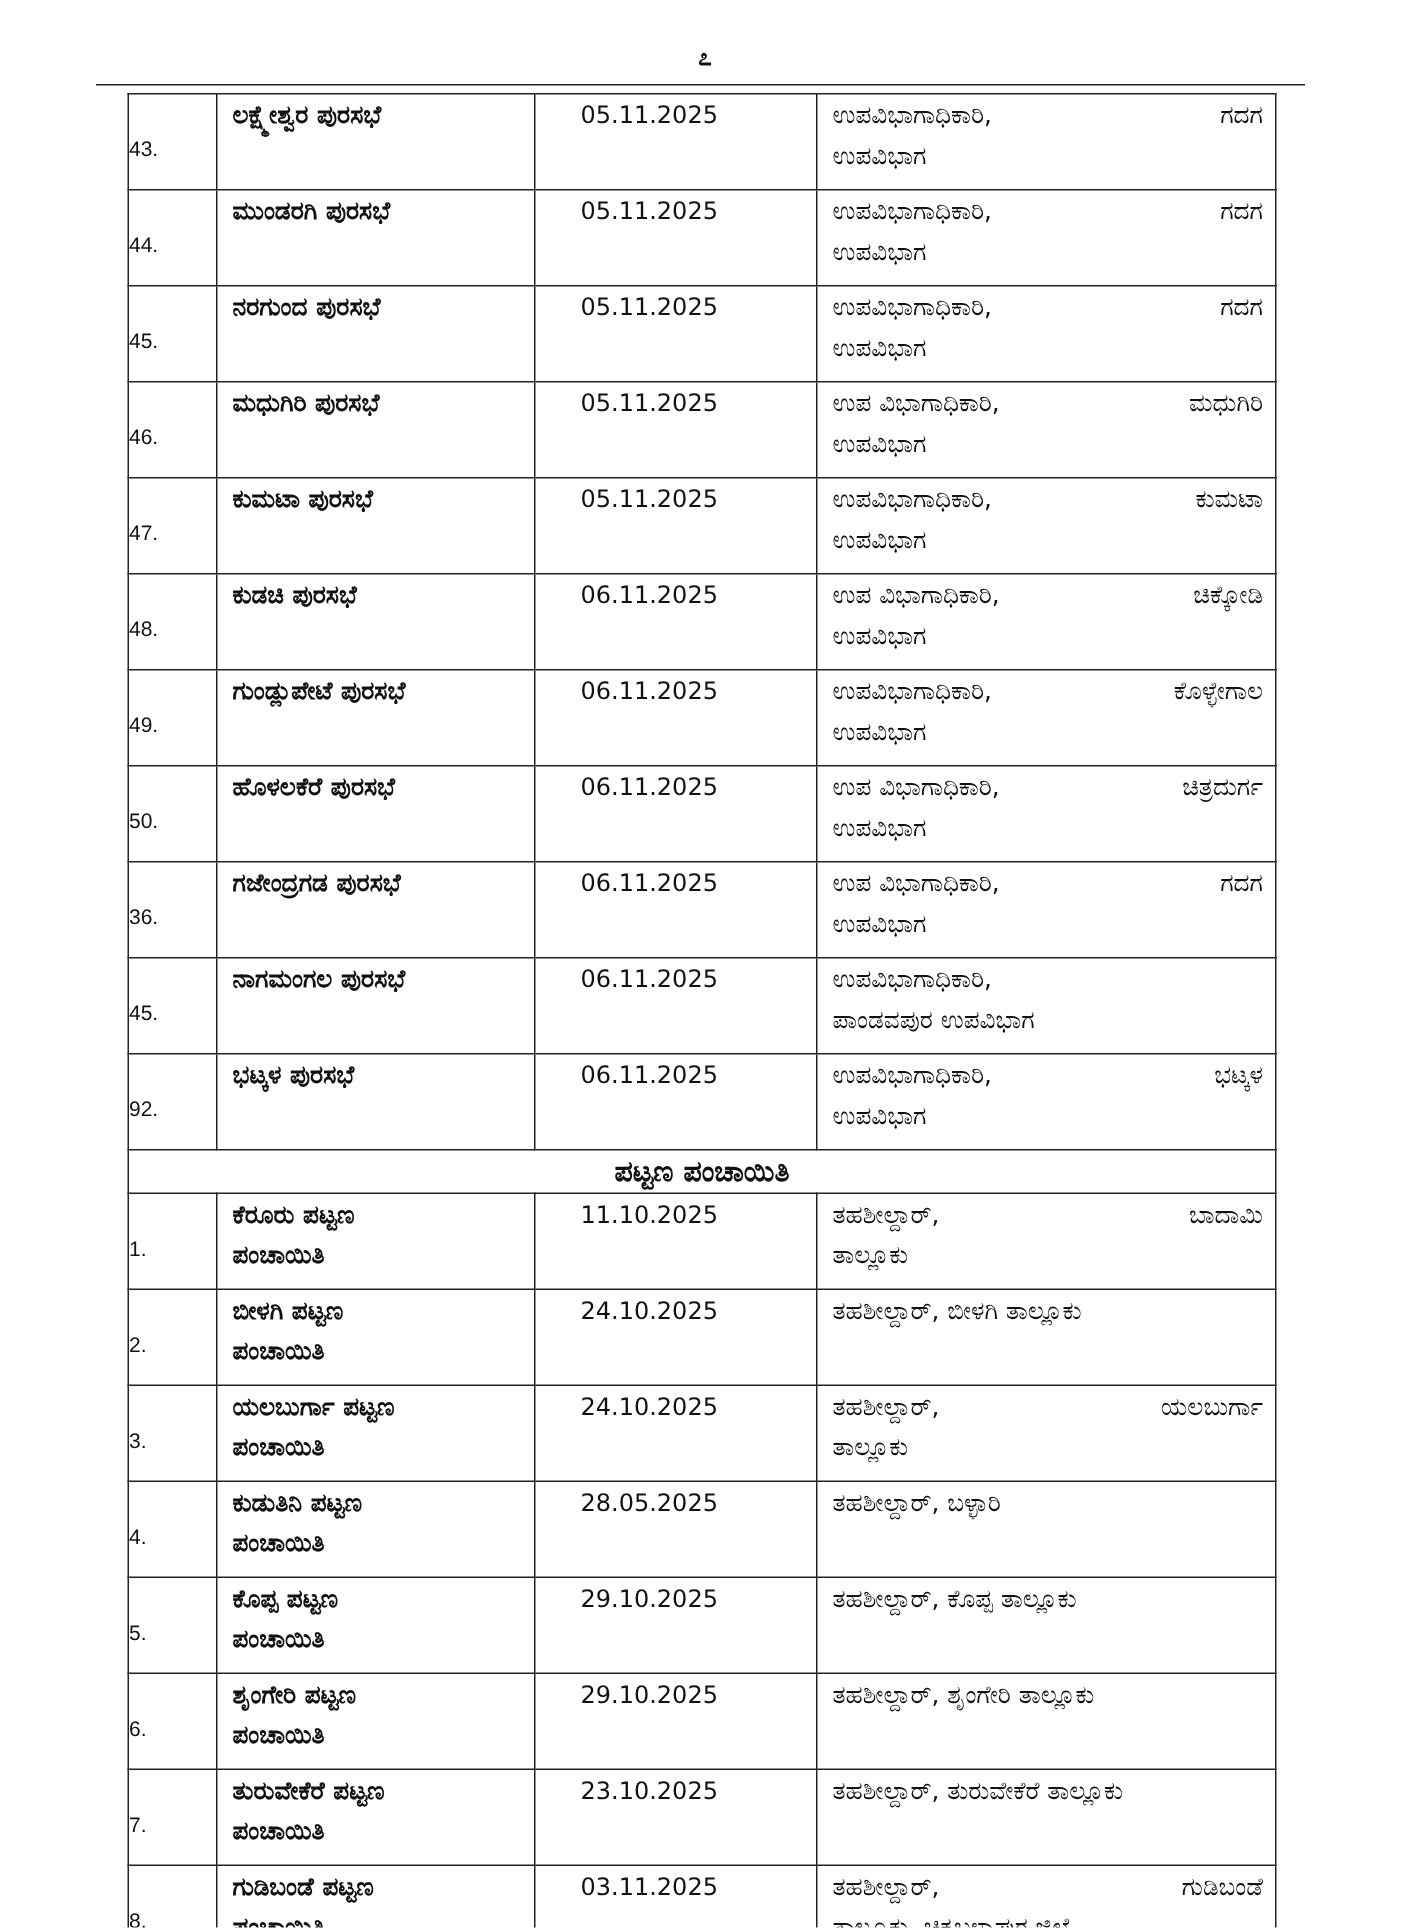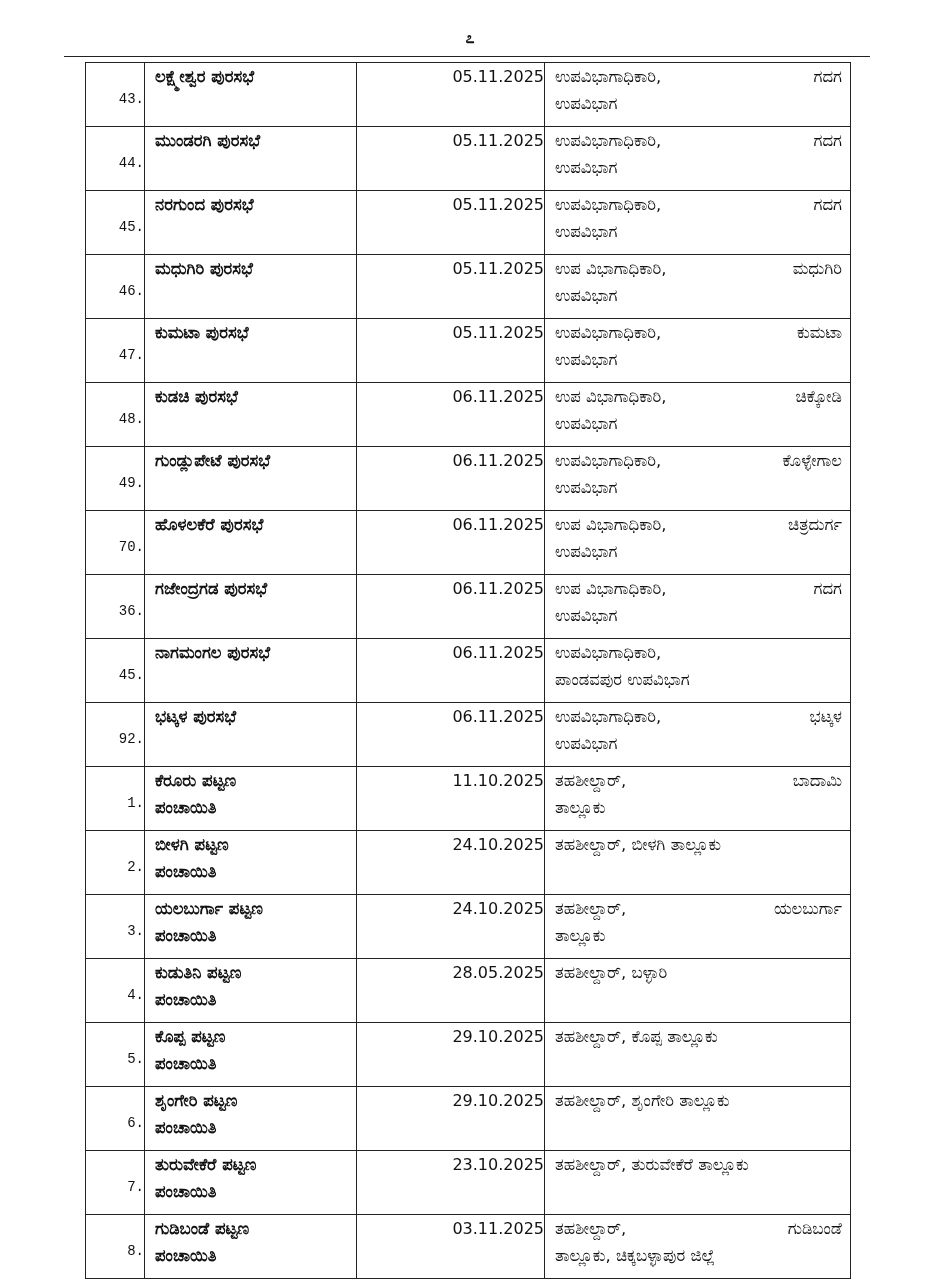--- a/index.html
+++ b/index.html
@@ -21,26 +21,26 @@
     }
     table.main td {
       border: 1px solid #222; padding: 0; vertical-align: top;
       font-size: 16.5px; line-height: 27px;
     }
     col.c-num { width: 59px; }
     col.c-name { width: 212px; }
     col.c-date { width: 188px; }
     col.c-auth { width: 306px; }
     td.num {
-      text-align: right; vertical-align: middle !important;
-      font-family: Liberation Mono, monospace; font-size: 14px !important;
+      text-align: left; vertical-align: middle !important;
+      font-family: Liberation Sans, sans-serif; font-size: 14px !important;
       padding-top: 10px !important;
     }
     td.name { padding: 0 6px 0 10px !important; font-weight: bold; }
-    td.date { text-align: right; font-size: 16px !important; padding-left: 30px !important; }
+    td.date { text-align: left; font-size: 16px !important; padding-left: 30px !important; }
     td.auth { padding: 0 8px 0 10px !important; text-align: justify; text-align-last: left; }
     td.auth .justify-first { display: flex; justify-content: space-between; }
     tr.row-a td { height: 53px; }
     tr.section td {
       text-align: center; font-weight: bold; font-size: 19px; line-height: 28px;
       height: 28px;
     }
   </style>
 </head>
 <body>
@@ -134,21 +134,21 @@
         <td class="date"><span>06.11.2025</span></td>
         <td class="auth">
           <div class="justify-first">
             <span>ಉಪವಿಭಾಗಾಧಿಕಾರಿ,</span>
             <span>ಕೊಳ್ಳೇಗಾಲ</span>
           </div>
           <div>ಉಪವಿಭಾಗ</div>
         </td>
       </tr>
       <tr class="row-a">
-        <td class="num"><span>70.</span></td>
+        <td class="num"><span>50.</span></td>
         <td class="name"><span>ಹೊಳಲಕೆರೆ ಪುರಸಭೆ</span></td>
         <td class="date"><span>06.11.2025</span></td>
         <td class="auth">
           <div class="justify-first">
             <span>ಉಪ ವಿಭಾಗಾಧಿಕಾರಿ,</span>
             <span>ಚಿತ್ರದುರ್ಗ</span>
           </div>
           <div>ಉಪವಿಭಾಗ</div>
         </td>
       </tr>
@@ -180,20 +180,23 @@
         <td class="num"><span>92.</span></td>
         <td class="name"><span>ಭಟ್ಕಳ ಪುರಸಭೆ</span></td>
         <td class="date"><span>06.11.2025</span></td>
         <td class="auth">
           <div class="justify-first">
             <span>ಉಪವಿಭಾಗಾಧಿಕಾರಿ,</span>
             <span>ಭಟ್ಕಳ</span>
           </div>
           <div>ಉಪವಿಭಾಗ</div>
         </td>
+      </tr>
+      <tr class="section">
+        <td class="" colspan="4">ಪಟ್ಟಣ ಪಂಚಾಯಿತಿ</td>
       </tr>
       <tr class="row-a">
         <td class="num"><span>1.</span></td>
         <td class="name">
           <div>ಕೆರೂರು ಪಟ್ಟಣ</div>
           <div>ಪಂಚಾಯಿತಿ</div>
         </td>
         <td class="date"><span>11.10.2025</span></td>
         <td class="auth">
           <div class="justify-first">

